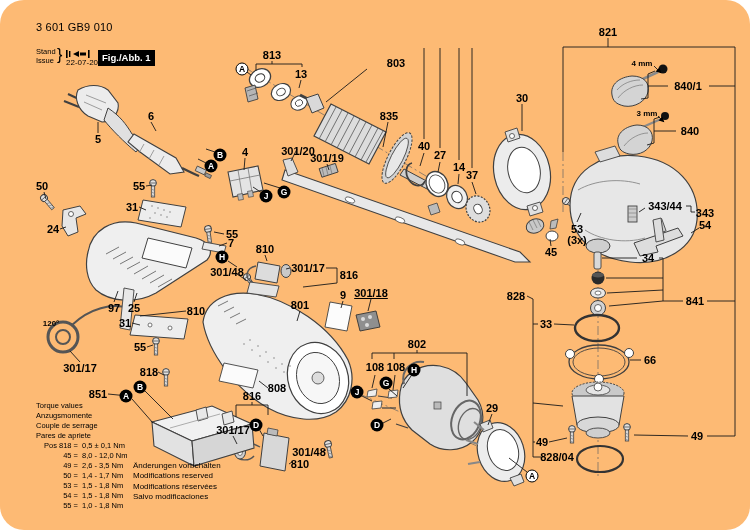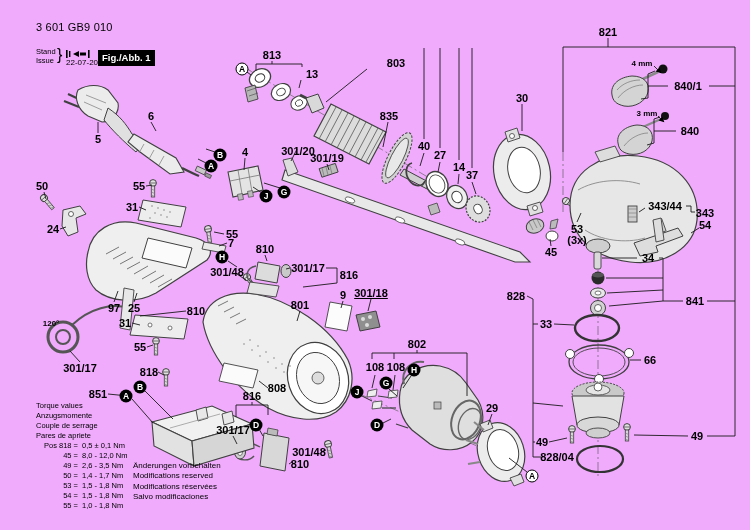--- a/index.html
+++ b/index.html
@@ -1,17 +1,17 @@
 <!DOCTYPE html>
 <html><head>
 <meta charset="utf-8">
 <style>
   html,body{margin:0;padding:0;background:#fff;}
-  #stage{position:relative;width:750px;height:530px;background:#f0abfc;overflow:hidden;
-         font-family:"Liberation Sans",sans-serif;}
+  #stage{position:relative;width:750px;height:530px;background:#fdba74;overflow:hidden;
+         font-family:"Liberation Sans",sans-serif;border-radius:24px;}
   #drawing{position:absolute;left:0;top:0;}
   #label-layer{position:absolute;left:0;top:0;width:750px;height:530px;}
   .plabel{position:absolute;transform:translate(-50%,-50%);font:bold 11px "Liberation Sans",sans-serif;
           color:#000;white-space:nowrap;}
   .letter{position:absolute;transform:translate(-50%,-50%);width:13px;height:13px;border-radius:50%;
           font:bold 8.5px/13px "Liberation Sans",sans-serif;text-align:center;}
   .letter.filled{background:#000;color:#fff;}
   .letter.outline{background:#fff;color:#000;border:1.2px solid #000;box-sizing:border-box;line-height:10px;}
   .annot{position:absolute;transform:translate(-50%,-50%);font:bold 8px "Liberation Sans",sans-serif;white-space:nowrap;}
   #part-number{position:absolute;left:36px;top:21px;font-size:11px;letter-spacing:.2px;}
@@ -499,21 +499,21 @@
       <div class="plabel" style="left: 114px; top: 308px;">97</div>
       <div class="plabel" style="left: 134px; top: 308px;">25</div>
       <div class="plabel" style="left: 125px; top: 323px;">31</div>
       <div class="plabel" style="left: 140px; top: 347px;">55</div>
       <div class="plabel" style="left: 196px; top: 311px;">810</div>
       <div class="plabel" style="left: 80px; top: 368px;">301/17</div>
       <div class="plabel" style="left: 98px; top: 394px;">851</div>
       <div class="plabel" style="left: 149px; top: 372px;">818</div>
       <div class="plabel" style="left: 245px; top: 152px;">4</div>
       <div class="plabel" style="left: 272px; top: 55px;">813</div>
-      <div class="plabel" style="left: 312px; top: 74px;">13</div>
+      <div class="plabel" style="left: 301px; top: 74px;">13</div>
       <div class="plabel" style="left: 396px; top: 63px;">803</div>
       <div class="plabel" style="left: 389px; top: 116px;">835</div>
       <div class="plabel" style="left: 298px; top: 143px; margin-top: 8px;">301/20</div>
       <div class="plabel" style="left: 327px; top: 158px;">301/19</div>
       <div class="plabel" style="left: 424px; top: 146px;">40</div>
       <div class="plabel" style="left: 440px; top: 155px;">27</div>
       <div class="plabel" style="left: 459px; top: 167px;">14</div>
       <div class="plabel" style="left: 472px; top: 175px;">37</div>
       <div class="plabel" style="left: 522px; top: 98px;">30</div>
       <div class="plabel" style="left: 608px; top: 32px;">821</div>

